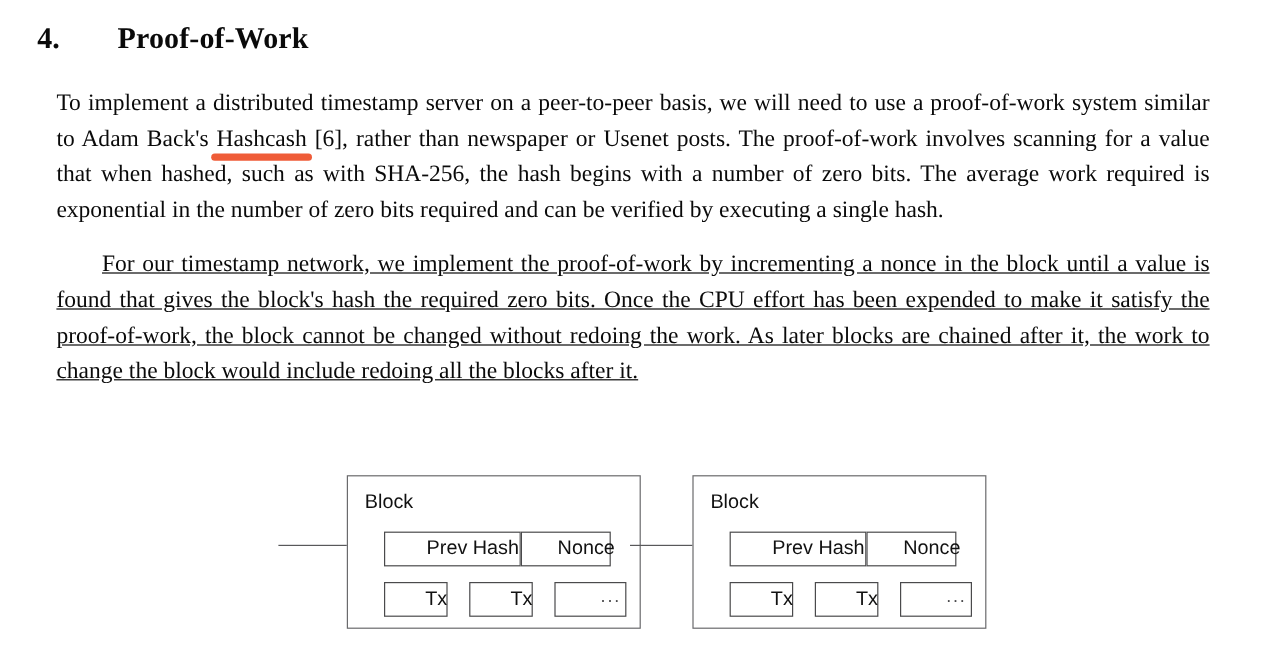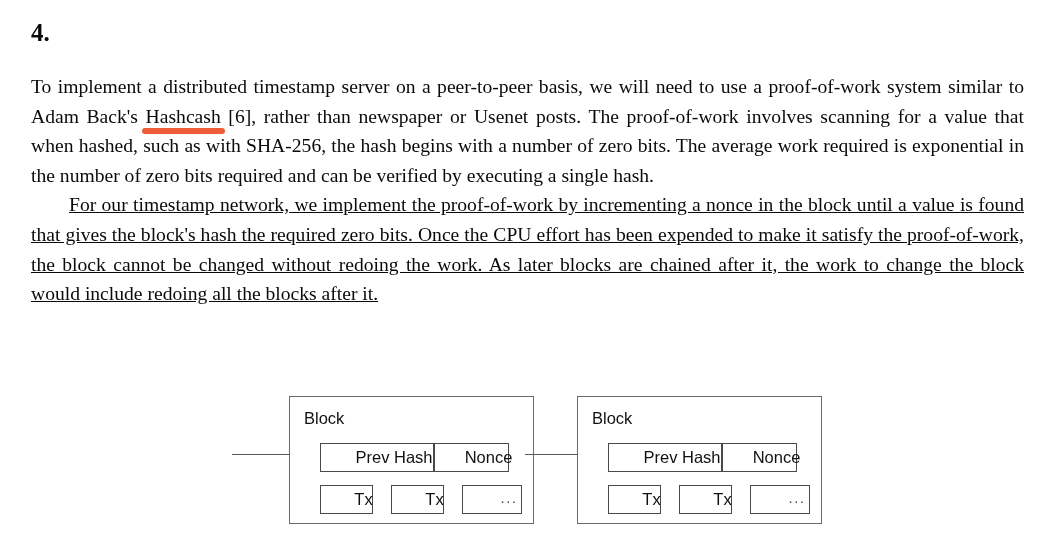--- a/index.html
+++ b/index.html
@@ -50,21 +50,21 @@
   .section-title {
     white-space: nowrap;
   }
 
   
   .para {
     font-size: 19.6px;
     line-height: 29.6px;
     text-align: justify;
     text-justify: inter-word;
-    margin: 0;
+    margin: 16px;
     word-spacing: 0px;
   }
   .para + .para {
     margin-top: 0px;
   }
   .para-indent {
     text-indent: 38px;
     text-decoration: underline;
   }
 
@@ -179,20 +179,21 @@
 </style>
 </head>
 <body>
 
 <div class="page">
 
   <div class="content">
 
     <h2 class="section-heading">
       <span class="section-number">4.</span>
+      <span class="section-title">Proof-of-Work</span>
     </h2>
 
     <p class="para"><span>To implement a distributed timestamp server on a peer-to-peer basis, we will need to use a proof-of-work system similar to Adam Back's </span><span class="hl-wrap"><span class="hl-underline"></span><span class="hl-text">Hashcash</span></span><span> [6], rather than newspaper or Usenet posts.  The proof-of-work involves scanning for a value that when hashed, such as with SHA-256, the hash begins with a number of zero bits.  The average work required is exponential in the number of zero bits required and can be verified by executing a single hash.</span></p>
 
     <p class="para para-indent">For our timestamp network, we implement the proof-of-work by incrementing a nonce in the block until a value is found that gives the block's hash the required zero bits.  Once the CPU effort has been expended to make it satisfy the proof-of-work, the block cannot be changed without redoing the work.  As later blocks are chained after it, the work to change the block would include redoing all the blocks after it.</p>
 
   </div>
 
   <div class="diagram">
 

